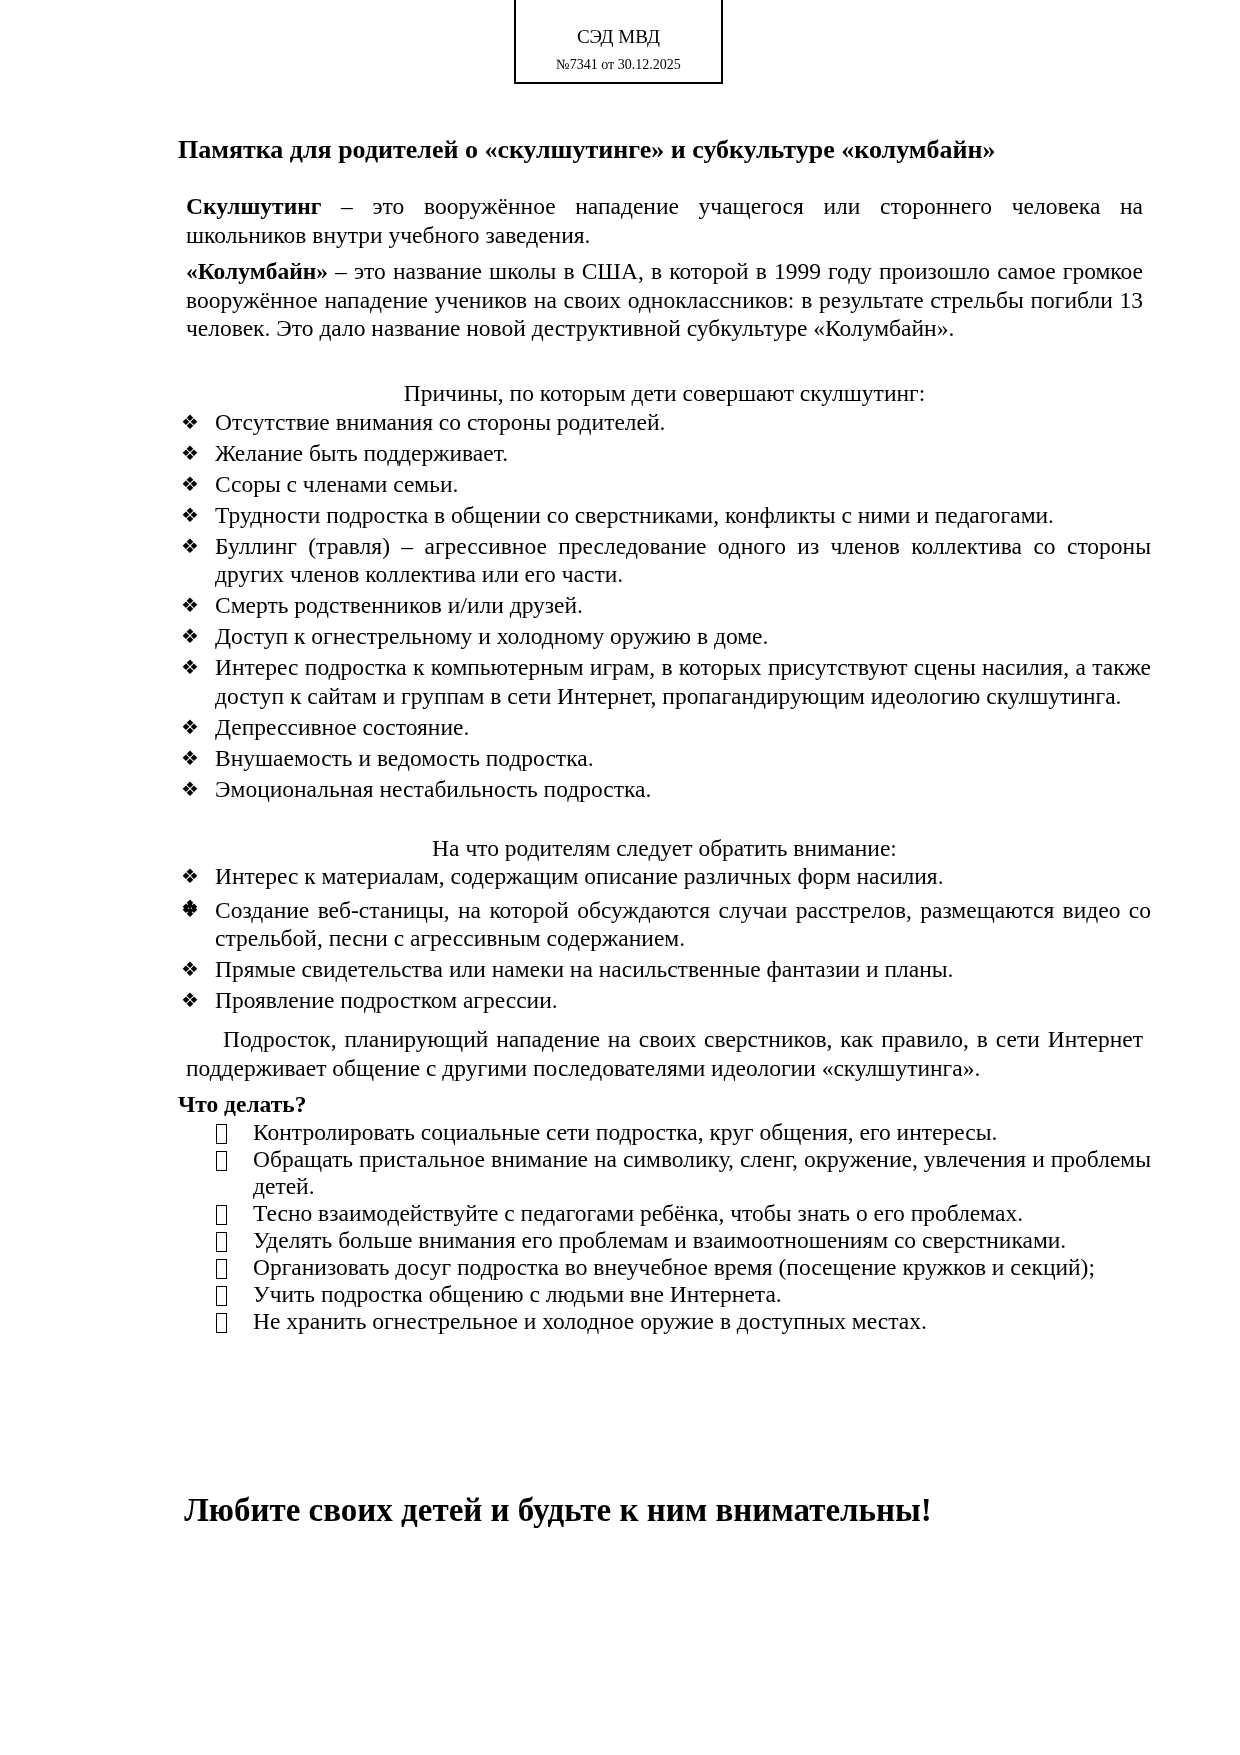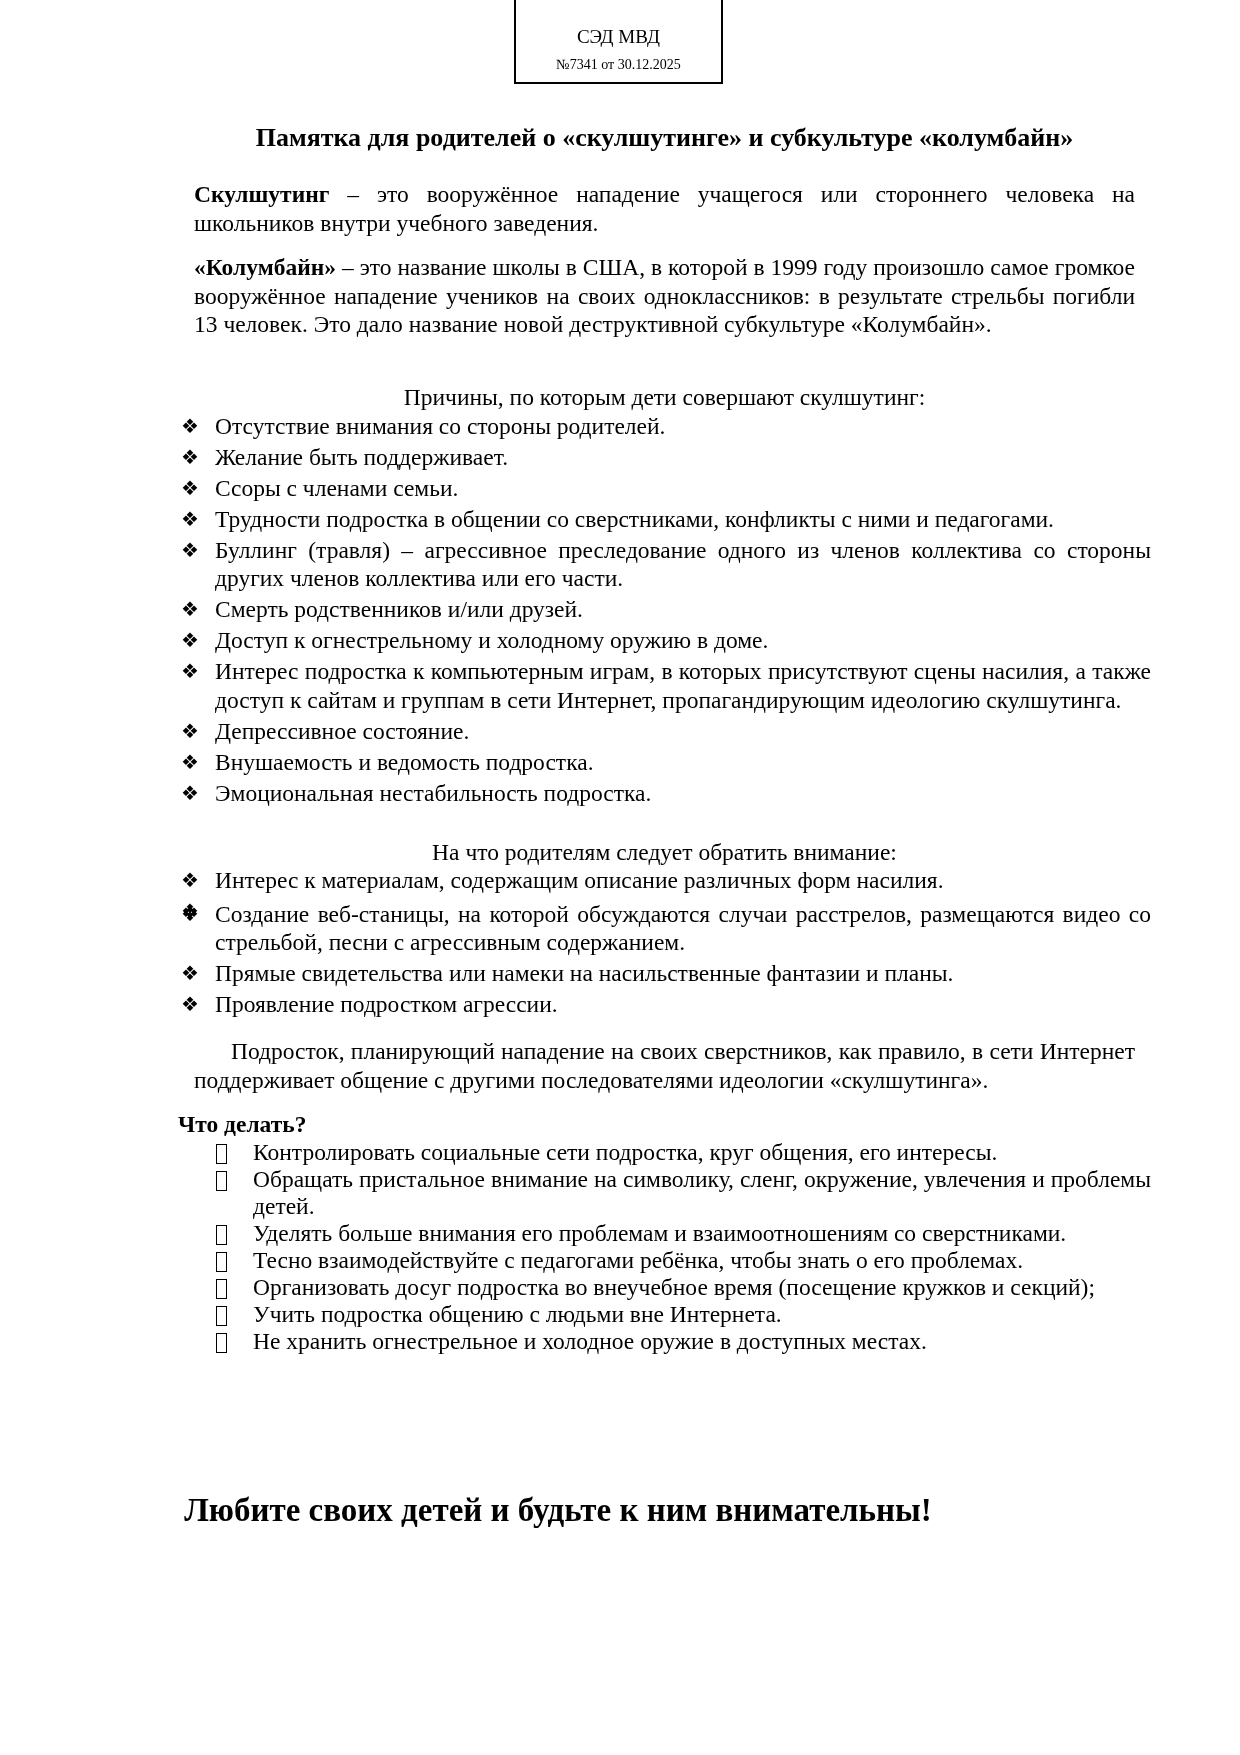--- a/index.html
+++ b/index.html
@@ -3,22 +3,22 @@
 <meta charset="utf-8">
 <style>
   html, body { margin: 0; padding: 0; background: #ffffff; }
   body { width: 1240px; height: 1755px; position: relative; overflow: hidden;
          font-family: "Liberation Serif", "DejaVu Serif", serif; color: #000; }
   .stamp { position: absolute; left: 514px; top: -2px; width: 205px; height: 82px;
            border: 2px solid #000; text-align: center; }
   .stamp .s1 { font-size: 19px; margin-top: 26px; line-height: 22px; }
   .stamp .s2 { font-size: 14px; margin-top: 8px; line-height: 18px; }
   .page { position: absolute; left: 178px; top: 118px; width: 973px; font-size: 23.5px; line-height: 28.6px; }
-  .title { text-align: center; font-weight: bold; font-size: 26px; line-height: 32px; margin: 4px 0 26px 0; }
-  p { margin: 16px; text-align: justify; }
+  .title { font-weight: bold; font-size: 26px; line-height: 32px; margin: 16px 0 26px 0; }
+  p { margin: 8px; text-align: justify; }
   .intro p { text-align-last: left; }
   b { font-weight: bold; }
   .h2 { text-align: center; font-weight: normal; margin: 0; }
   .gap { height: 28px; }
   ul { list-style: none; margin: 0; padding: 0; }
   ul.dia li { position: relative; padding-left: 37px; text-align: justify; margin: 0; line-height: 28.6px; }
   ul.dia li { padding-bottom: 2.4px; }
   ul.dia li .bul { position: absolute; left: 0; top: 0; font-size: 20px; width: 24px; text-align: center; font-family: "DejaVu Sans", sans-serif; }
   ul.box li { position: relative; padding-left: 75px; text-align: justify; line-height: 27px; }
   ul.box li .bul { position: absolute; left: 38px; top: 5px; width: 11px; height: 20px; border: 1.3px solid #000; box-sizing: border-box; }
@@ -65,21 +65,21 @@
     <li><span class="bul">❖</span><span>Создание веб-станицы, на которой обсуждаются случаи расстрелов, размещаются видео со стрельбой, песни с агрессивным содержанием.</span></li>
     <li><span class="bul">❖</span><span>Прямые свидетельства или намеки на насильственные фантазии и планы.</span></li>
     <li><span class="bul">❖</span><span>Проявление подростком агрессии.</span></li>
   </ul>
   <p class="indent">Подросток, планирующий нападение на своих сверстников, как правило, в сети Интернет поддерживает общение с другими последователями идеологии «скулшутинга».</p>
 
   <div class="h3"><b>Что делать?</b></div>
   <ul class="box">
     <li><span class="bul"></span><span>Контролировать социальные сети подростка, круг общения, его интересы.</span></li>
     <li><span class="bul"></span><span>Обращать пристальное внимание на символику, сленг, окружение, увлечения и проблемы детей.</span></li>
+    <li><span class="bul"></span><span>Тесно взаимодействуйте с педагогами ребёнка, чтобы знать о его проблемах.</span></li>
     <li><span class="bul"></span><span>Уделять больше внимания его проблемам и взаимоотношениям со сверстниками.</span></li>
-    <li><span class="bul"></span><span>Тесно взаимодействуйте с педагогами ребёнка, чтобы знать о его проблемах.</span></li>
     <li><span class="bul"></span><span>Организовать досуг подростка во внеучебное время (посещение кружков и секций);</span></li>
     <li><span class="bul"></span><span>Учить подростка общению с людьми вне Интернета.</span></li>
     <li><span class="bul"></span><span>Не хранить огнестрельное и холодное оружие в доступных местах.</span></li>
   </ul>
 </div>
 
 <div class="closing">Любите своих детей и будьте к ним внимательны!</div>
 
 </body></html>

